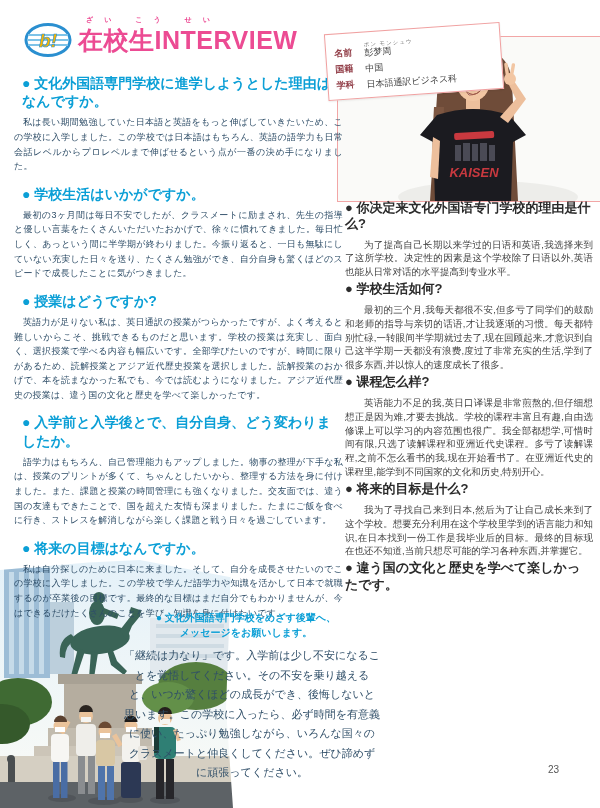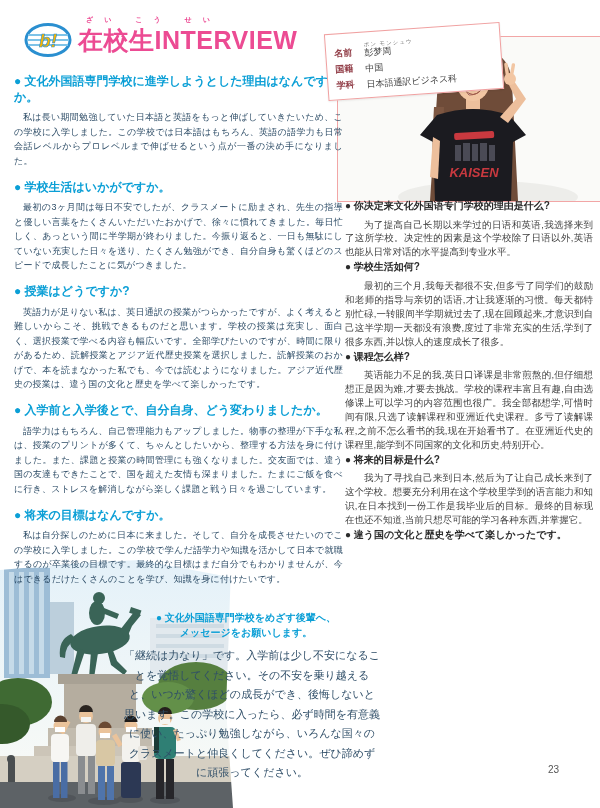--- a/index.html
+++ b/index.html
@@ -7,36 +7,36 @@
         font-family:"Liberation Sans","DejaVu Sans",sans-serif;}
   
   .logo{position:absolute;left:24px;top:22px;width:48px;height:36px;}
   .title-furigana{position:absolute;left:86px;top:15px;font-size:7px;letter-spacing:11px;
         color:#ec4b93;font-weight:bold;white-space:nowrap;}
   .page-title{position:absolute;left:78px;top:24px;font-size:25px;font-weight:800;
         color:#ec4b93;letter-spacing:0.5px;white-space:nowrap;}
   
   .left-col{position:absolute;left:14px;top:74px;width:329px;z-index:2;}
   .jp-block{margin-bottom:11px;}
-  .jp-q{margin:0 0 5px 0;font-size:12px;font-weight:bold;color:#0b9fd6;line-height:1.3;}
+  .jp-q{margin:0 0 5px 8px;font-size:14px;font-weight:bold;color:#0b9fd6;line-height:1.3;}
   .jp-a{margin:0;font-size:9px;line-height:1.62;color:#2f4e68;text-align:justify;
         text-indent:1em;letter-spacing:0.2px;}
   
   .photo-frame{position:absolute;left:337px;top:36px;width:262px;height:164px;
         border:1.5px solid #f2a6a6;background:#3b82f6;z-index:1;overflow:hidden;}
   .name-card{position:absolute;left:326px;top:28px;width:158px;background:#ffffff;
         border:1px solid #f0a0a0;padding:6px 8px 7px 8px;transform:rotate(-4deg);
         z-index:5;box-shadow:0 1px 2px rgba(0,0,0,0.08);}
   .card-row{display:flex;align-items:flex-end;margin-top:3px;}
   .card-label{width:30px;font-size:9px;font-weight:bold;color:#93404a;flex:none;}
   .card-value{font-size:9px;color:#3c3c3c;line-height:1.2;}
   .card-furigana{font-size:5.5px;color:#777;letter-spacing:1px;line-height:1.1;}
   
   .cn-col{position:absolute;left:345px;top:200px;width:248px;z-index:2;}
-  .cn-q{margin:2px 0 5px 0;font-size:10px;font-weight:bold;color:#2b2b2b;line-height:1.25;}
+  .cn-q{margin:2px 0 5px 0;font-size:13px;font-weight:bold;color:#2b2b2b;line-height:1.25;}
   .cn-q:first-child{margin-top:0;}
   .cn-a{margin:0;font-size:9.5px;line-height:1.47;color:#3e3e3e;text-align:justify;
         text-indent:2em;}
   
   .bottom-photo{position:absolute;left:0;top:560px;width:233px;height:248px;z-index:1;
         clip-path:polygon(0 4%,38% 1%,60% 0,99% 7%,97% 60%,100% 100%,0 100%);}
   
   .message{position:absolute;left:112px;top:610px;width:268px;z-index:3;text-align:center;}
   .msg-q{font-size:10px;font-weight:bold;color:#0b9fd6;line-height:1.5;margin:0;}
   .msg-a{margin:6px 0 0 12px;font-size:11px;line-height:1.78;color:#2f4e68;}

